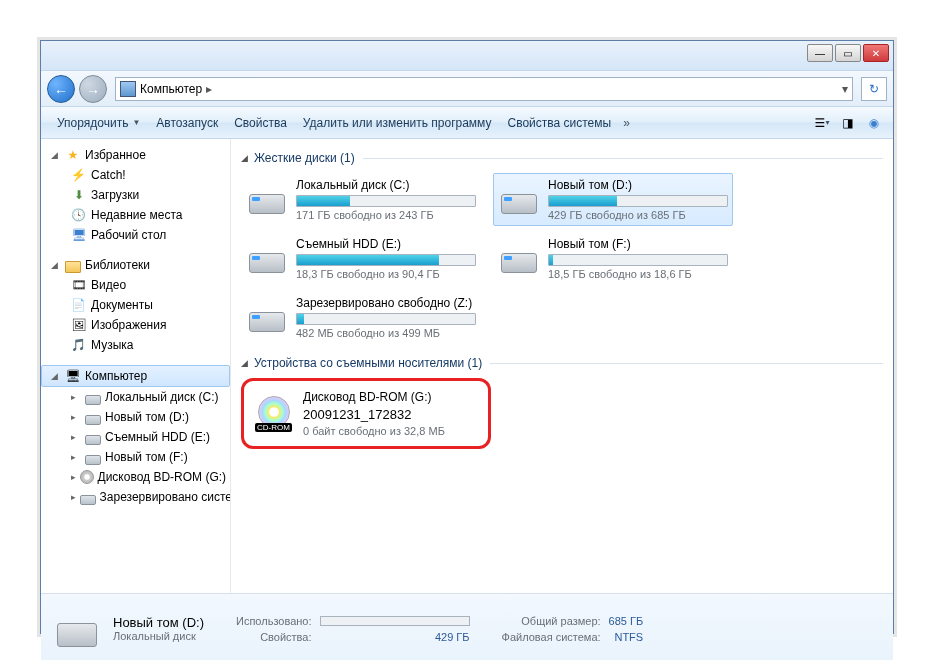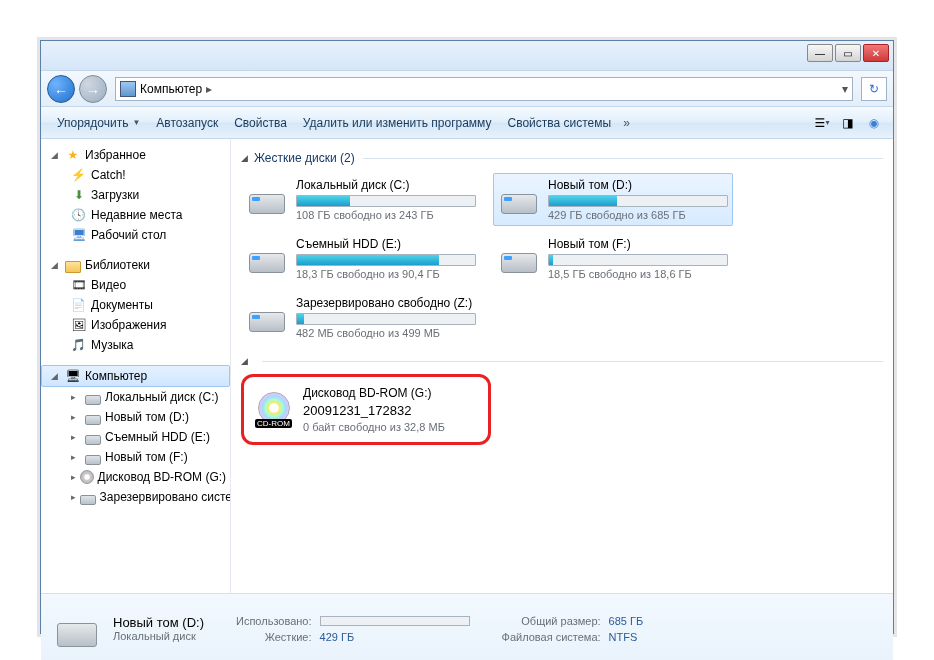--- a/index.html
+++ b/index.html
@@ -49,21 +49,21 @@
 .drive .dbar .fill { height:100%; background: linear-gradient(#4fd3e8,#1a9ecf); }
 .drive .dtext { color:#6a6f76; font-size:11px; }
 .highlight-box { border: 3px solid #e82222; border-radius: 12px; padding: 4px; width: 250px; }
 .details { height: 70px; border-top: 1px solid #d5e0ea; background: linear-gradient(#f2f8fe,#e9f3fc); display: flex; align-items: center; padding: 6px 12px; gap: 12px; }
 .details .bigicon { width: 48px; height: 48px; position: relative; }
 .details .bigicon .hdd2 { position:absolute; left:4px; top:18px; width:40px; height:24px; background: linear-gradient(#e6e9ec,#b8bfc7); border:1px solid #8a939c; border-radius:3px; }
 .details .col { display: grid; grid-template-columns: auto auto; gap: 4px 8px; align-items: center; }
 .details .dtitle { font-size: 13px; color: #000; }
 .details .dsub { color: #6a6f76; font-size: 11px; }
 .details .lbl { color: #6a6f76; text-align: right; font-size: 11px; }
-.details .val { color: #2a5a98; font-size: 11px; }
+.details .val { color: #2a5a98; font-size: 11px; text-align: right; }
 .details .pbar { width: 150px; height: 10px; border: 1px solid #a8b3bf; background:#eef1f4; }
 .details .pbar .pfill { height:100%; background: linear-gradient(#4fd3e8,#1a9ecf); width:38%; }
 
 .star { color:#f8b21c; }
 .folder { width:16px; height:12px; background: linear-gradient(#ffe39a,#f4c659); border:1px solid #c99a2e; border-radius:1px; position:relative; top:2px; }
 .driveic { width:16px; height:10px; background:linear-gradient(#dfe4e9,#b9c2cb); border:1px solid #8a939c; border-radius:2px; position:relative; top:3px; }
 .cdic { width:14px; height:14px; border-radius:50%; background:radial-gradient(circle,#fff 0 25%,#ccc 40%,#bbb 70%); border:1px solid #999; }
 </style>
 </head>
 <body>
@@ -200,35 +200,35 @@
           <span class="ic">
             <span class="driveic"></span>
           </span>
           <span>Зарезервировано систем</span>
         </div>
     </div>
 
     <div class="content">
       <div class="grouphdr">
         <span class="tri">◢</span>
-          <span>Жесткие диски (2)</span>
+          <span>Жесткие диски (1)</span>
           <span class="line"></span>
       </div>
       <div class="drivegrid">
 
       <div class="drive">
             <div class="dicon">
               <div class="hdd"></div>
             </div>
   <div class="dinfo">
     <div class="dname">Локальный диск (C:)</div>
     <div class="dbar">
                 <div class="fill" style="width:30%"></div>
               </div>
-    <div class="dtext">108 ГБ свободно из 243 ГБ</div>
+    <div class="dtext">171 ГБ свободно из 243 ГБ</div>
   </div>
           </div>
           <div class="drive sel">
             <div class="dicon">
               <div class="hdd"></div>
             </div>
   <div class="dinfo">
     <div class="dname">Новый том (D:)</div>
     <div class="dbar">
                 <div class="fill" style="width:38%"></div>
@@ -269,20 +269,21 @@
     <div class="dbar">
                 <div class="fill" style="width:4%"></div>
               </div>
     <div class="dtext">482 МБ свободно из 499 МБ</div>
   </div>
           </div>
         </div>
 
       <div class="grouphdr" style="margin-top:12px">
         <span class="tri">◢</span>
+          <span>Устройства со съемными носителями (1)</span>
           <span class="line"></span>
       </div>
       <div class="highlight-box">
         <div class="drive">
           <div class="dicon">
             <div class="cd"></div>
             <div class="cdlbl">CD-ROM</div>
           </div>
           <div class="dinfo">
             <div class="dname">Дисковод BD-ROM (G:)</div>
@@ -298,21 +299,21 @@
     <div class="bigicon">
         <div class="hdd2"></div>
       </div>
     <div>
       <div class="dtitle">Новый том (D:)</div>
       <div class="dsub">Локальный диск</div>
     </div>
     <div class="col" style="margin-left:20px">
       <span class="lbl">Использовано:</span>
       <span class="pbar"><span class="pfill"></span></span>
-      <span class="lbl">Жесткие:</span>
+      <span class="lbl">Свойства:</span>
       <span class="val">429 ГБ</span>
     </div>
     <div class="col" style="margin-left:20px">
       <span class="lbl">Общий размер:</span>
       <span class="val">685 ГБ</span>
       <span class="lbl">Файловая система:</span>
       <span class="val">NTFS</span>
     </div>
   </div>
 

